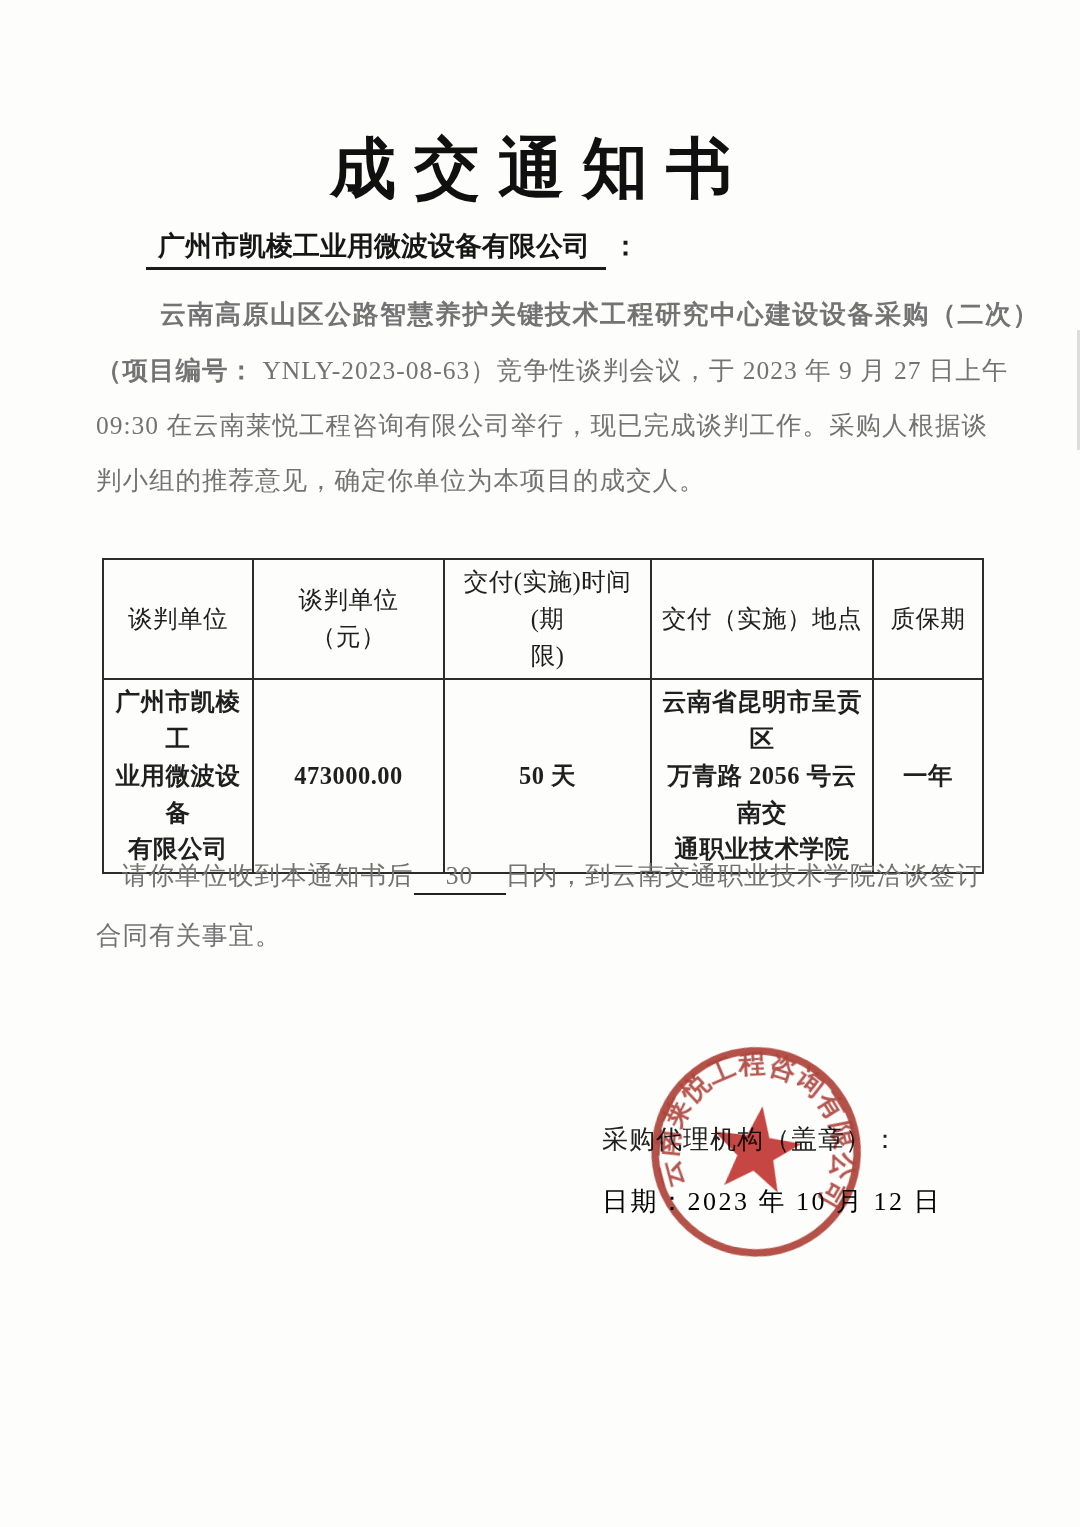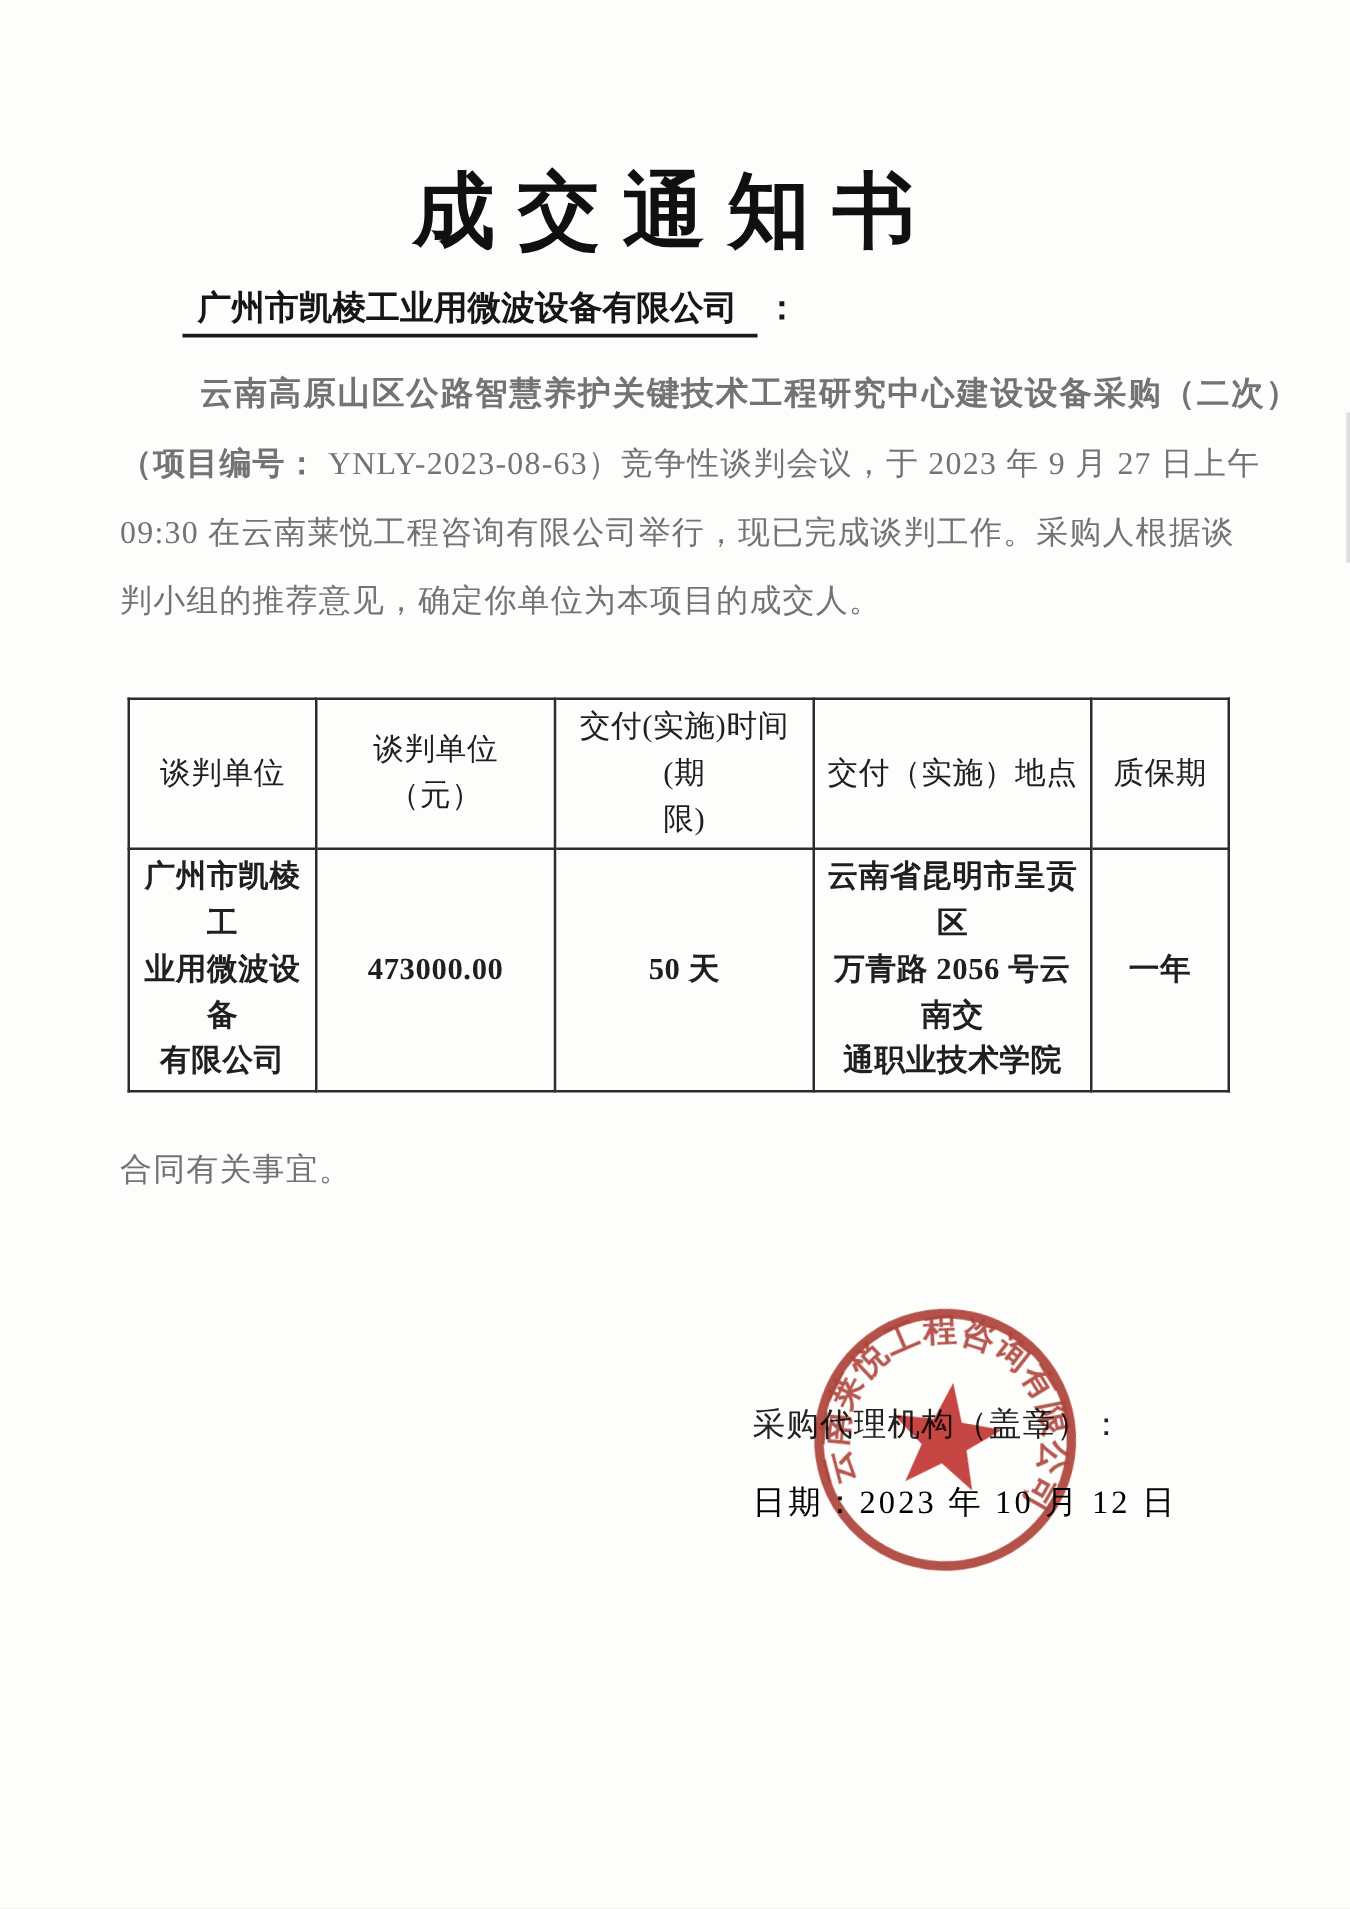--- a/index.html
+++ b/index.html
@@ -117,20 +117,23 @@
         <td><span class="cell-text">473000.00</span></td>
         <td><span class="cell-text">50 天</span></td>
         <td><span class="cell-text">云南省昆明市呈贡区
 万青路 2056 号云南交
 通职业技术学院</span></td>
         <td><span class="cell-text">一年</span></td>
       </tr>
     </tbody>
   </table>
 
+  <div class="abs body-line close-l1">
+    <span>请你单位收到本通知书后</span><span class="blank-fill">30</span><span>日内，到云南交通职业技术学院洽谈签订</span>
+  </div>
   <div class="abs body-line close-l2">合同有关事宜。</div>
 
   <div class="abs footer-agency">采购代理机构（盖章）：</div>
   <div class="abs footer-date">日期：2023 年 10 月 12 日</div>
 
   <div class="stamp">
     <svg width="218" height="218" viewBox="0 0 218 218">
       <circle cx="108" cy="108" r="101" fill="none" stroke="#a9352b" stroke-width="7.5" stroke-opacity="0.93"></circle>
       <path id="sealTextPath" d="M 41.4,150.4 A 79,79 0 1 1 174.6,150.4" fill="none"></path>
       <text font-size="27" font-weight="bold" fill="#a8342c" fill-opacity="0.9" font-family="'Liberation Serif', serif">

